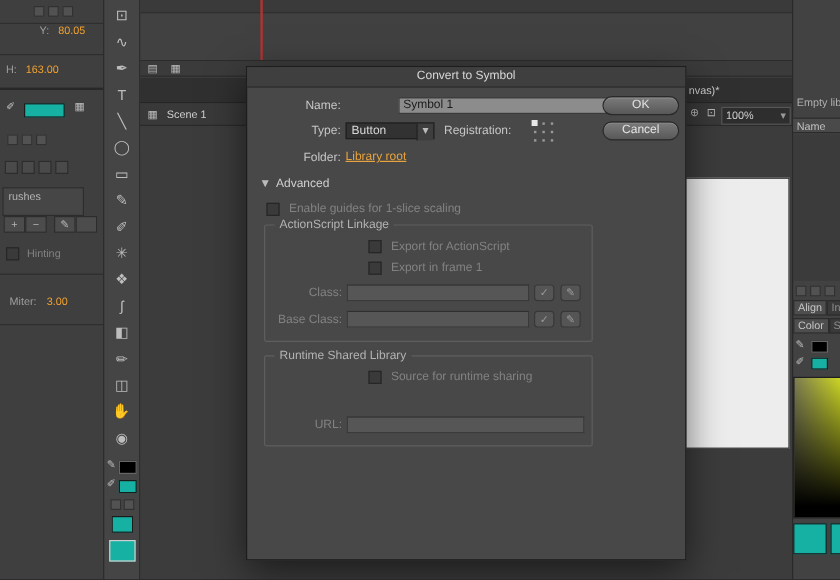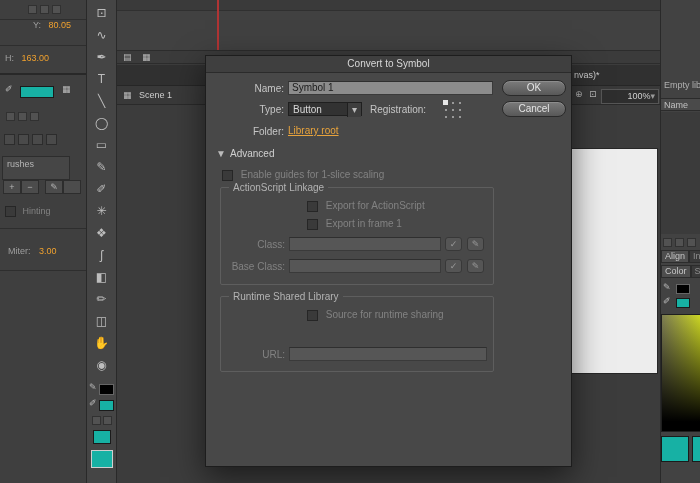--- a/index.html
+++ b/index.html
@@ -26,41 +26,41 @@
   
   #timeline{position:absolute;left:117px;top:0;width:543px;height:50px;background:#414141;border-bottom:1px solid #2c2c2c;}
   #frame-ruler{position:absolute;left:117px;top:0;width:543px;height:10px;background:#3a3a3a;border-bottom:1px solid #303030;}
   #playhead{position:absolute;left:217px;top:0;width:2px;height:50px;background:#b03434;}
   #tl-footer{position:absolute;left:117px;top:51px;width:543px;height:13px;background:#3b3b3b;border-bottom:1px solid #2c2c2c;color:#9a9a9a;line-height:13px;padding-left:6px;box-sizing:border-box;}
   #tabbar{position:absolute;left:117px;top:65px;width:543px;height:20px;background:#303030;border-bottom:1px solid #262626;}
   #doc-tab{position:absolute;left:117px;top:65px;width:168px;height:20px;background:#3e3e3e;border-right:1px solid #222;line-height:20px;white-space:nowrap;overflow:hidden;padding-left:6px;box-sizing:border-box;color:#cfcfcf;margin-top:44px;}
   #scenebar{position:absolute;left:117px;top:86px;width:543px;height:19px;background:#393939;border-bottom:1px solid #2a2a2a;line-height:19px;padding-left:6px;box-sizing:border-box;color:#cfcfcf;}
   #pasteboard{position:absolute;left:117px;top:106px;width:543px;height:377px;background:#3c3c3c;}
   #stage-canvas{position:absolute;left:470px;top:148px;width:186px;height:224px;background:#ededed;border:1px solid #272727;}
-  .zoom-box{position:absolute;background:#2e2e2e;border:1px solid #565656;color:#cfcfcf;height:13px;line-height:13px;padding:0 3px;text-align:right;}
+  .zoom-box{position:absolute;background:#2e2e2e;border:1px solid #565656;color:#cfcfcf;height:13px;line-height:13px;padding:0 3px;}
 
   
   #right-panel{position:absolute;left:660px;top:0;width:40px;height:483px;background:#424242;border-left:1px solid #292929;}
   #lib-list{position:absolute;left:661px;top:112px;width:39px;height:122px;background:#3b3b3b;}
   #name-header{position:absolute;left:661px;top:98px;width:39px;height:13px;background:#4a4a4a;border-top:1px solid #2b2b2b;border-bottom:1px solid #2b2b2b;line-height:13px;padding-left:3px;box-sizing:border-box;color:#c0c0c0;}
   .rp-tab{background:#4e4e4e;border:1px solid #2c2c2c;color:#c6c6c6;padding:0 3px;line-height:11px;display:inline-block;}
   .rp-tab.dim{background:#3a3a3a;color:#8d8d8d;}
   #gradient{position:absolute;left:661px;top:314px;width:39px;height:116px;border:1px solid #1f1f1f;
             background:linear-gradient(to bottom, rgba(0,0,0,0) 0%, #000 92%), linear-gradient(to right, #7d7d52, #cfd923);}
 
   
   #dialog{position:absolute;left:205px;top:55px;width:365px;height:410px;background:#484848;border:1px solid #1d1d1d;
           box-shadow:0 10px 30px rgba(0,0,0,.55);font-size:10px;}
   #dialog-title{position:absolute;left:0;top:0;width:100%;height:16px;background:#3f3f3f;border-bottom:1px solid #2b2b2b;
                 text-align:center;line-height:16px;color:#d8d8d8;}
   .dlg-label{position:absolute;color:#c6c6c6;text-align:right;line-height:13px;}
   .dim-text{color:#828282;}
   .field{position:absolute;background:#565656;border:1px solid #3a3a3a;border-top-color:#2f2f2f;height:12px;}
   .field-light{position:absolute;background:#8c8c8c;border:1px solid #3a3a3a;border-top-color:#2f2f2f;height:12px;
-               color:#1b1b1b;line-height:12px;padding-left:3px;}
+               color:#1b1b1b;line-height:12px;padding-left:3px;margin-left:44px;}
   .btn{position:absolute;background:linear-gradient(#7b7b7b,#585858);border:1px solid #2a2a2a;border-radius:8px;
        color:#e4e4e4;text-align:center;line-height:14px;height:14px;cursor:pointer;box-shadow:inset 0 1px rgba(255,255,255,.15);}
   .btn.dim{background:linear-gradient(#5a5a5a,#4a4a4a);color:#8f8f8f;border-radius:7px;box-shadow:none;}
   .mini-btn{position:absolute;width:15px;height:12px;background:#555;border:1px solid #383838;border-radius:3px;
             color:#9a9a9a;text-align:center;line-height:12px;font-size:9px;}
   .groupbox{position:absolute;border:1px solid #5e5e5e;border-radius:2px;}
   .group-title{position:absolute;top:-6px;left:8px;background:#484848;padding:0 4px;color:#b3b3b3;line-height:11px;}
   .g-row{position:absolute;height:12px;line-height:12px;}
   .link{color:#e8a33c;text-decoration:underline;cursor:pointer;}
   .dd{position:absolute;background:#323232;border:1px solid #1f1f1f;color:#d8d8d8;height:14px;line-height:14px;padding-left:4px;cursor:pointer;}

